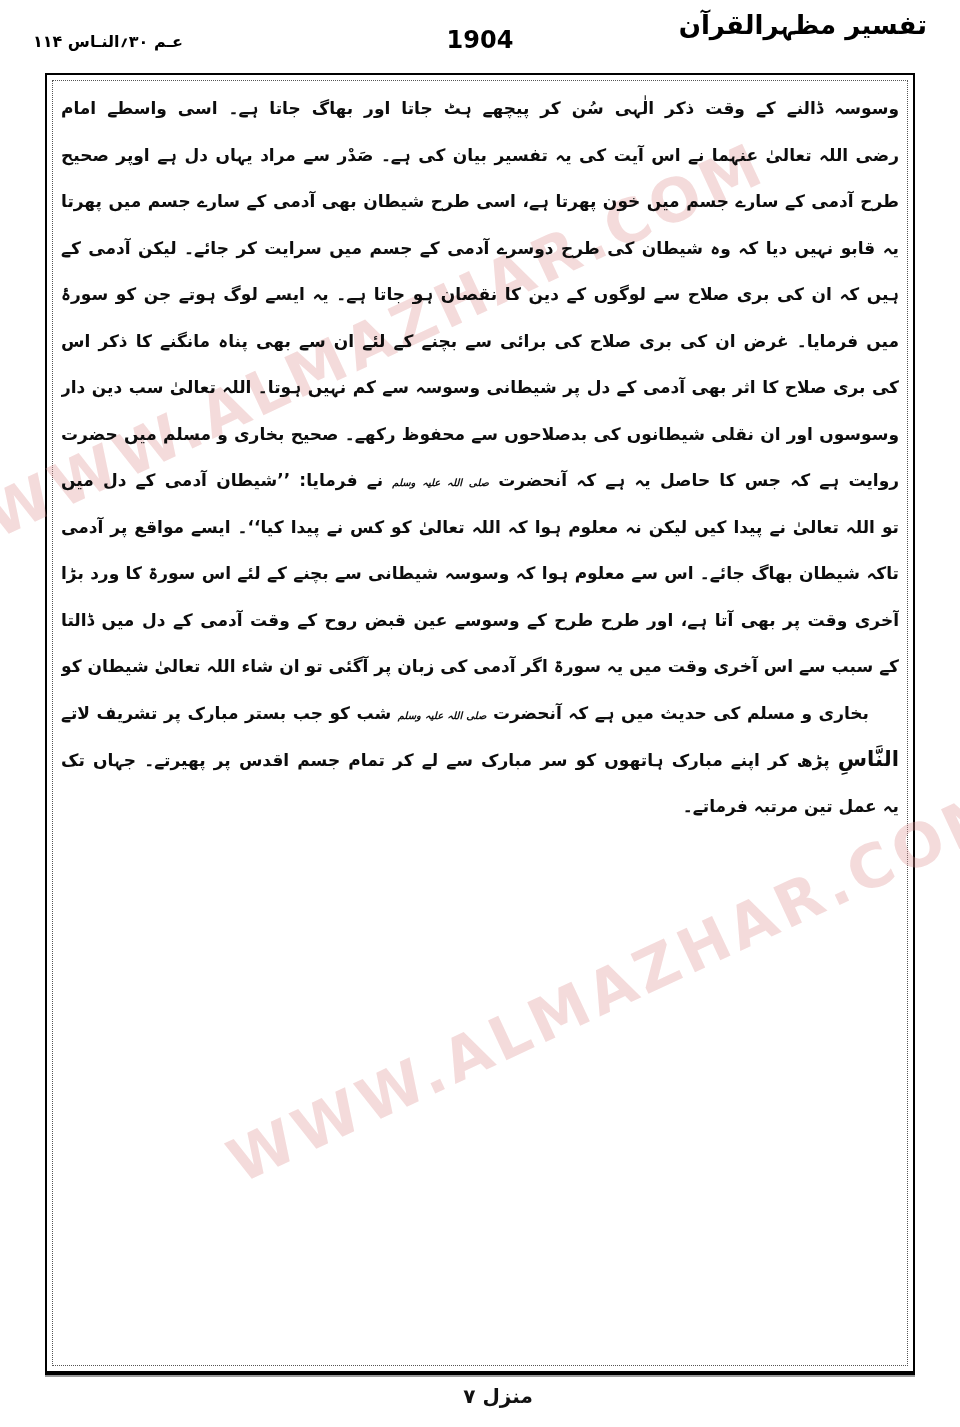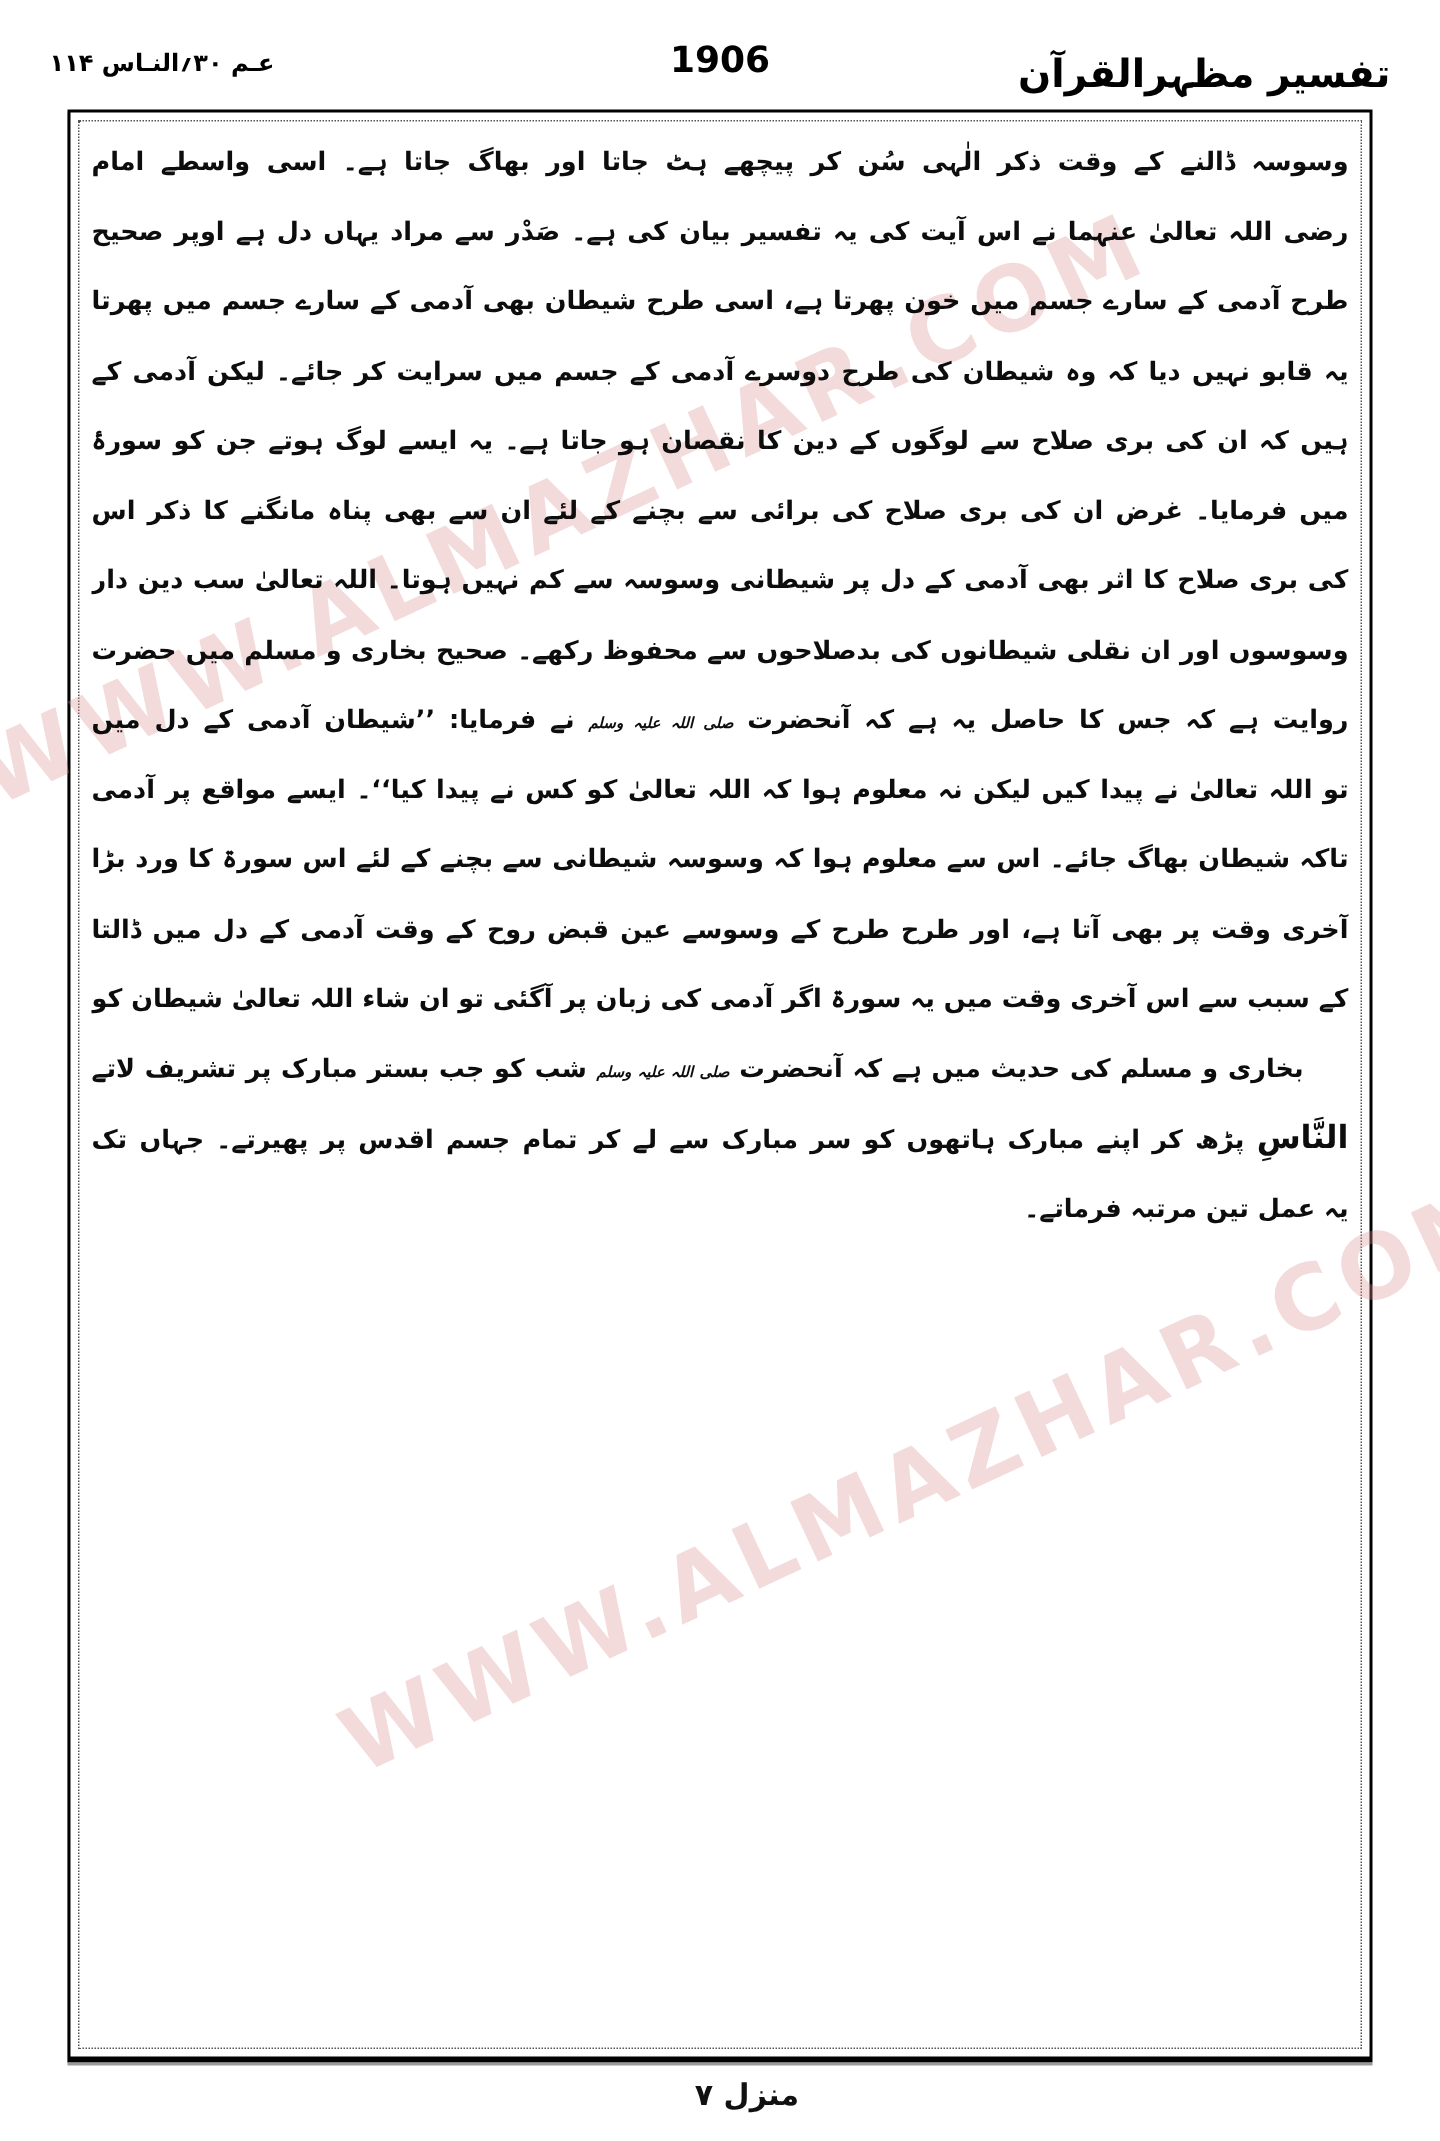--- a/index.html
+++ b/index.html
@@ -5,21 +5,21 @@
   html,body{margin:0;padding:0;}
   body{
     width:960px;height:1427px;position:relative;overflow:hidden;
     background:#ffffff;
     font-family:"DejaVu Sans",sans-serif;
   }
   
   .hdr{position:absolute;color:#000000;white-space:nowrap;}
   #hdr-left{left:33px;top:32px;font-size:16px;font-weight:bold;direction:rtl;}
   #hdr-center{left:50%;top:26px;transform:translateX(-50%);font-size:24px;font-weight:bold;}
-  #hdr-right{right:33px;top:34px;font-size:26px;font-weight:bold;direction:rtl;}
+  #hdr-right{right:33px;top:10px;font-size:26px;font-weight:bold;direction:rtl;}
   
   .wm{
     position:absolute;z-index:1;pointer-events:none;white-space:nowrap;
     font-weight:bold;font-size:60px;letter-spacing:5px;
     color:rgba(222,146,146,0.33);
   }
   #wm-upper{left:375px;top:340px;transform:translate(-50%,-50%) rotate(-25deg);}
   #wm-lower{left:618px;top:985px;transform:translate(-50%,-50%) rotate(-25deg);}
   
   #frame{
@@ -49,21 +49,21 @@
   
   #footer{
     position:absolute;left:0;right:0;top:1384px;z-index:2;
     text-align:center;font-size:20px;font-weight:bold;color:#111;direction:rtl;padding-left:36px;
   }
 </style>
 </head>
 <body>
 
 <span class="hdr" id="hdr-left">عـم ۳۰؍النـاس ۱۱۴</span>
-<span class="hdr" id="hdr-center">1906</span>
+<span class="hdr" id="hdr-center">1904</span>
 <span class="hdr" id="hdr-right">تفسیر مظہرالقرآن</span>
 
 <div class="wm" id="wm-upper">WWW.ALMAZHAR.COM</div>
 <div class="wm" id="wm-lower">WWW.ALMAZHAR.COM</div>
 
 <div id="frame">
   <div id="frame-inner"></div>
   <div id="body-text">
       <div class="line"><span>وسوسہ ڈالنے کے وقت ذکر الٰہی سُن کر پیچھے ہٹ جاتا اور بھاگ جاتا ہے۔ اسی واسطے امام المفسرین حضرت عبداللہ بن عباس</span></div>
       <div class="line"><span>رضی اللہ تعالیٰ عنہما نے اس آیت کی یہ تفسیر بیان کی ہے۔ صَدْر سے مراد یہاں دل ہے اوپر صحیح حدیث گزر چکی ہے کہ جس</span></div>

